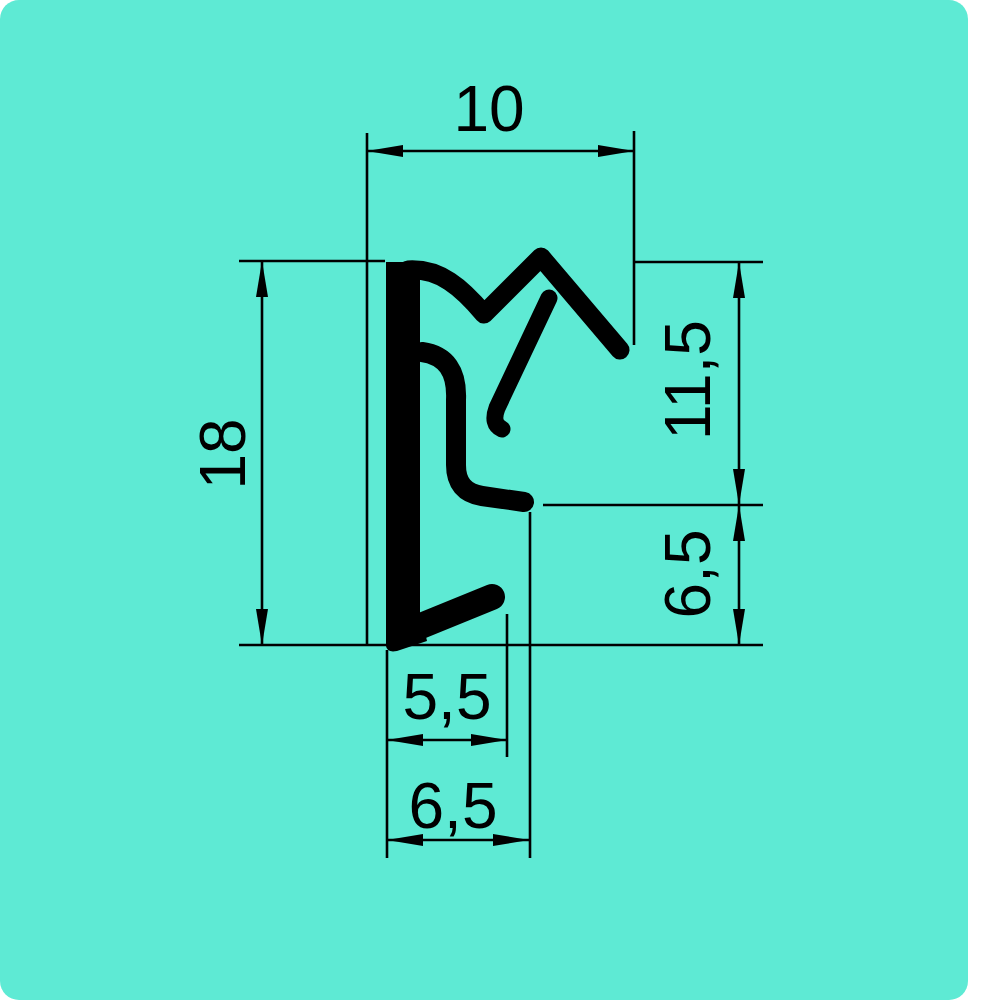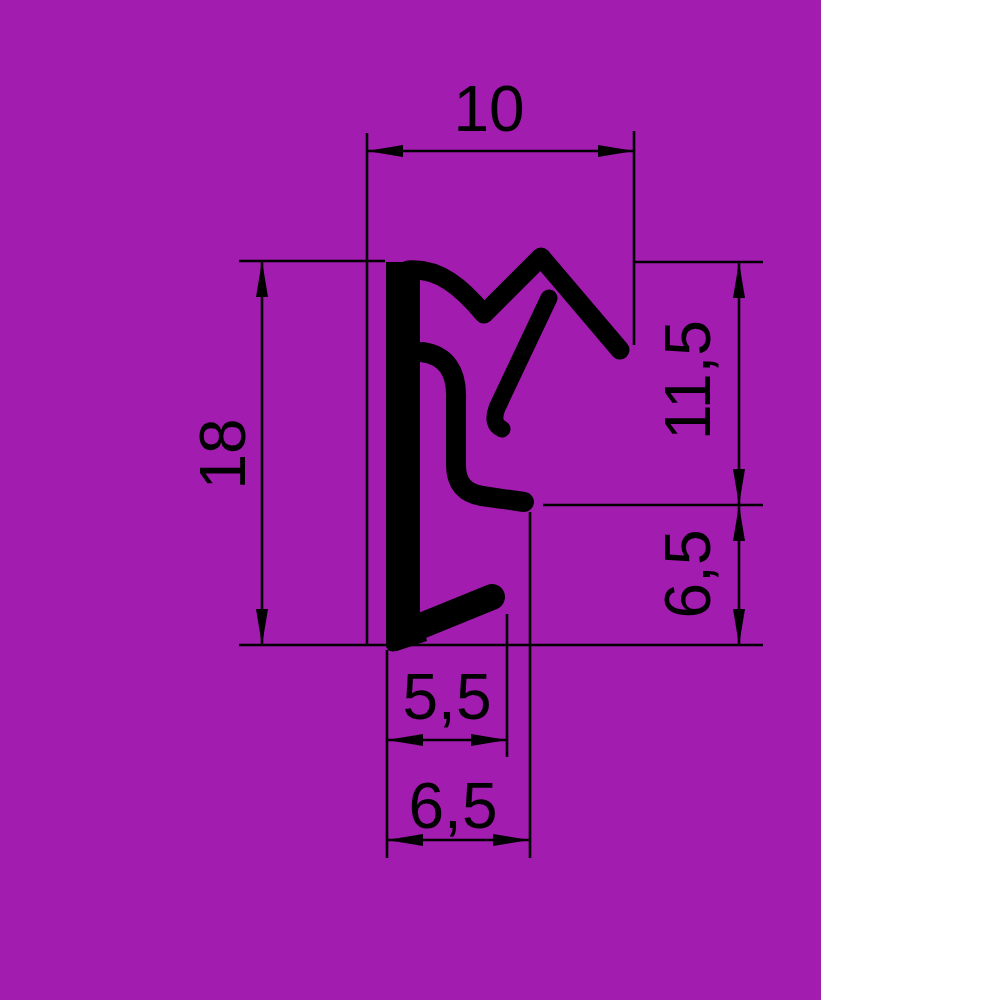--- a/index.html
+++ b/index.html
@@ -1,25 +1,26 @@
 <!DOCTYPE html>
 <html><head>
 <meta charset="utf-8">
 <style>
   html, body {
     margin: 0;
     padding: 0;
     background: #ffffff;
   }
   .page {
-    width: 821px;
+    width: 968px;
     height: 1000px;
-    background: #a21caf;
+    background: #5eead4;
     position: relative;
     overflow: hidden;
+    border-radius: 19px;
   }
   svg { display: block; }
   .thin-line {
     stroke: #000000;
     stroke-width: 2.6;
     fill: none;
   }
   .arrowhead {
     fill: #000000;
     stroke: none;

